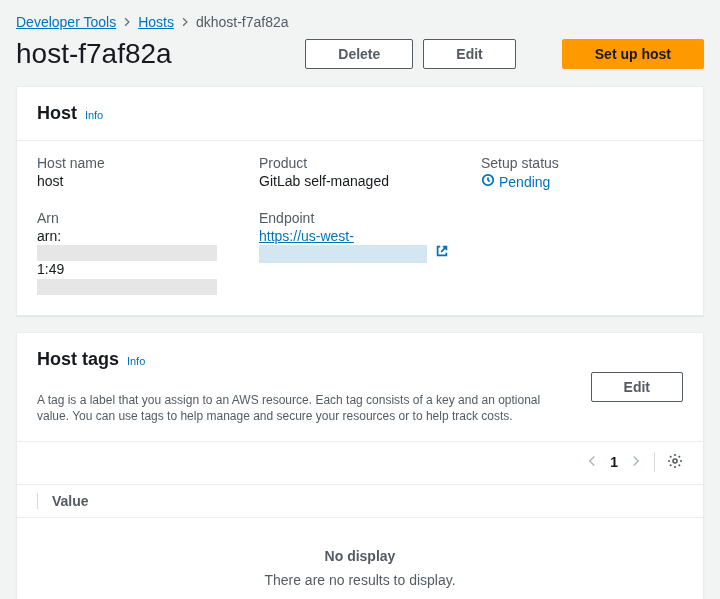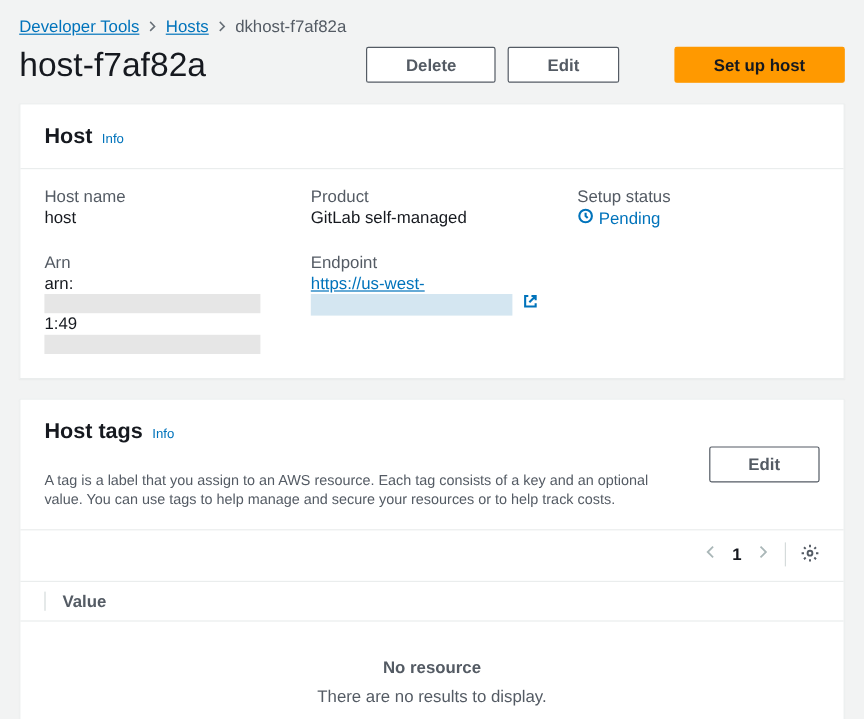--- a/index.html
+++ b/index.html
@@ -223,17 +223,17 @@
           <path d="M8 1v2M8 13v2M1 8h2M13 8h2M3 3l1.4 1.4M11.6 11.6L13 13M3 13l1.4-1.4M11.6 4.4L13 3"></path>
         </svg>
     </span>
   </div>
 
   <div class="table-head">
     <div class="col-value">Value</div>
   </div>
 
   <div class="empty-state">
-    <div class="empty-title">No resource</div>
+    <div class="empty-title">No display</div>
     <div class="empty-sub">There are no results to display.</div>
     <button class="btn">Add tag</button>
   </div>
 </section>
 
 </body></html>

